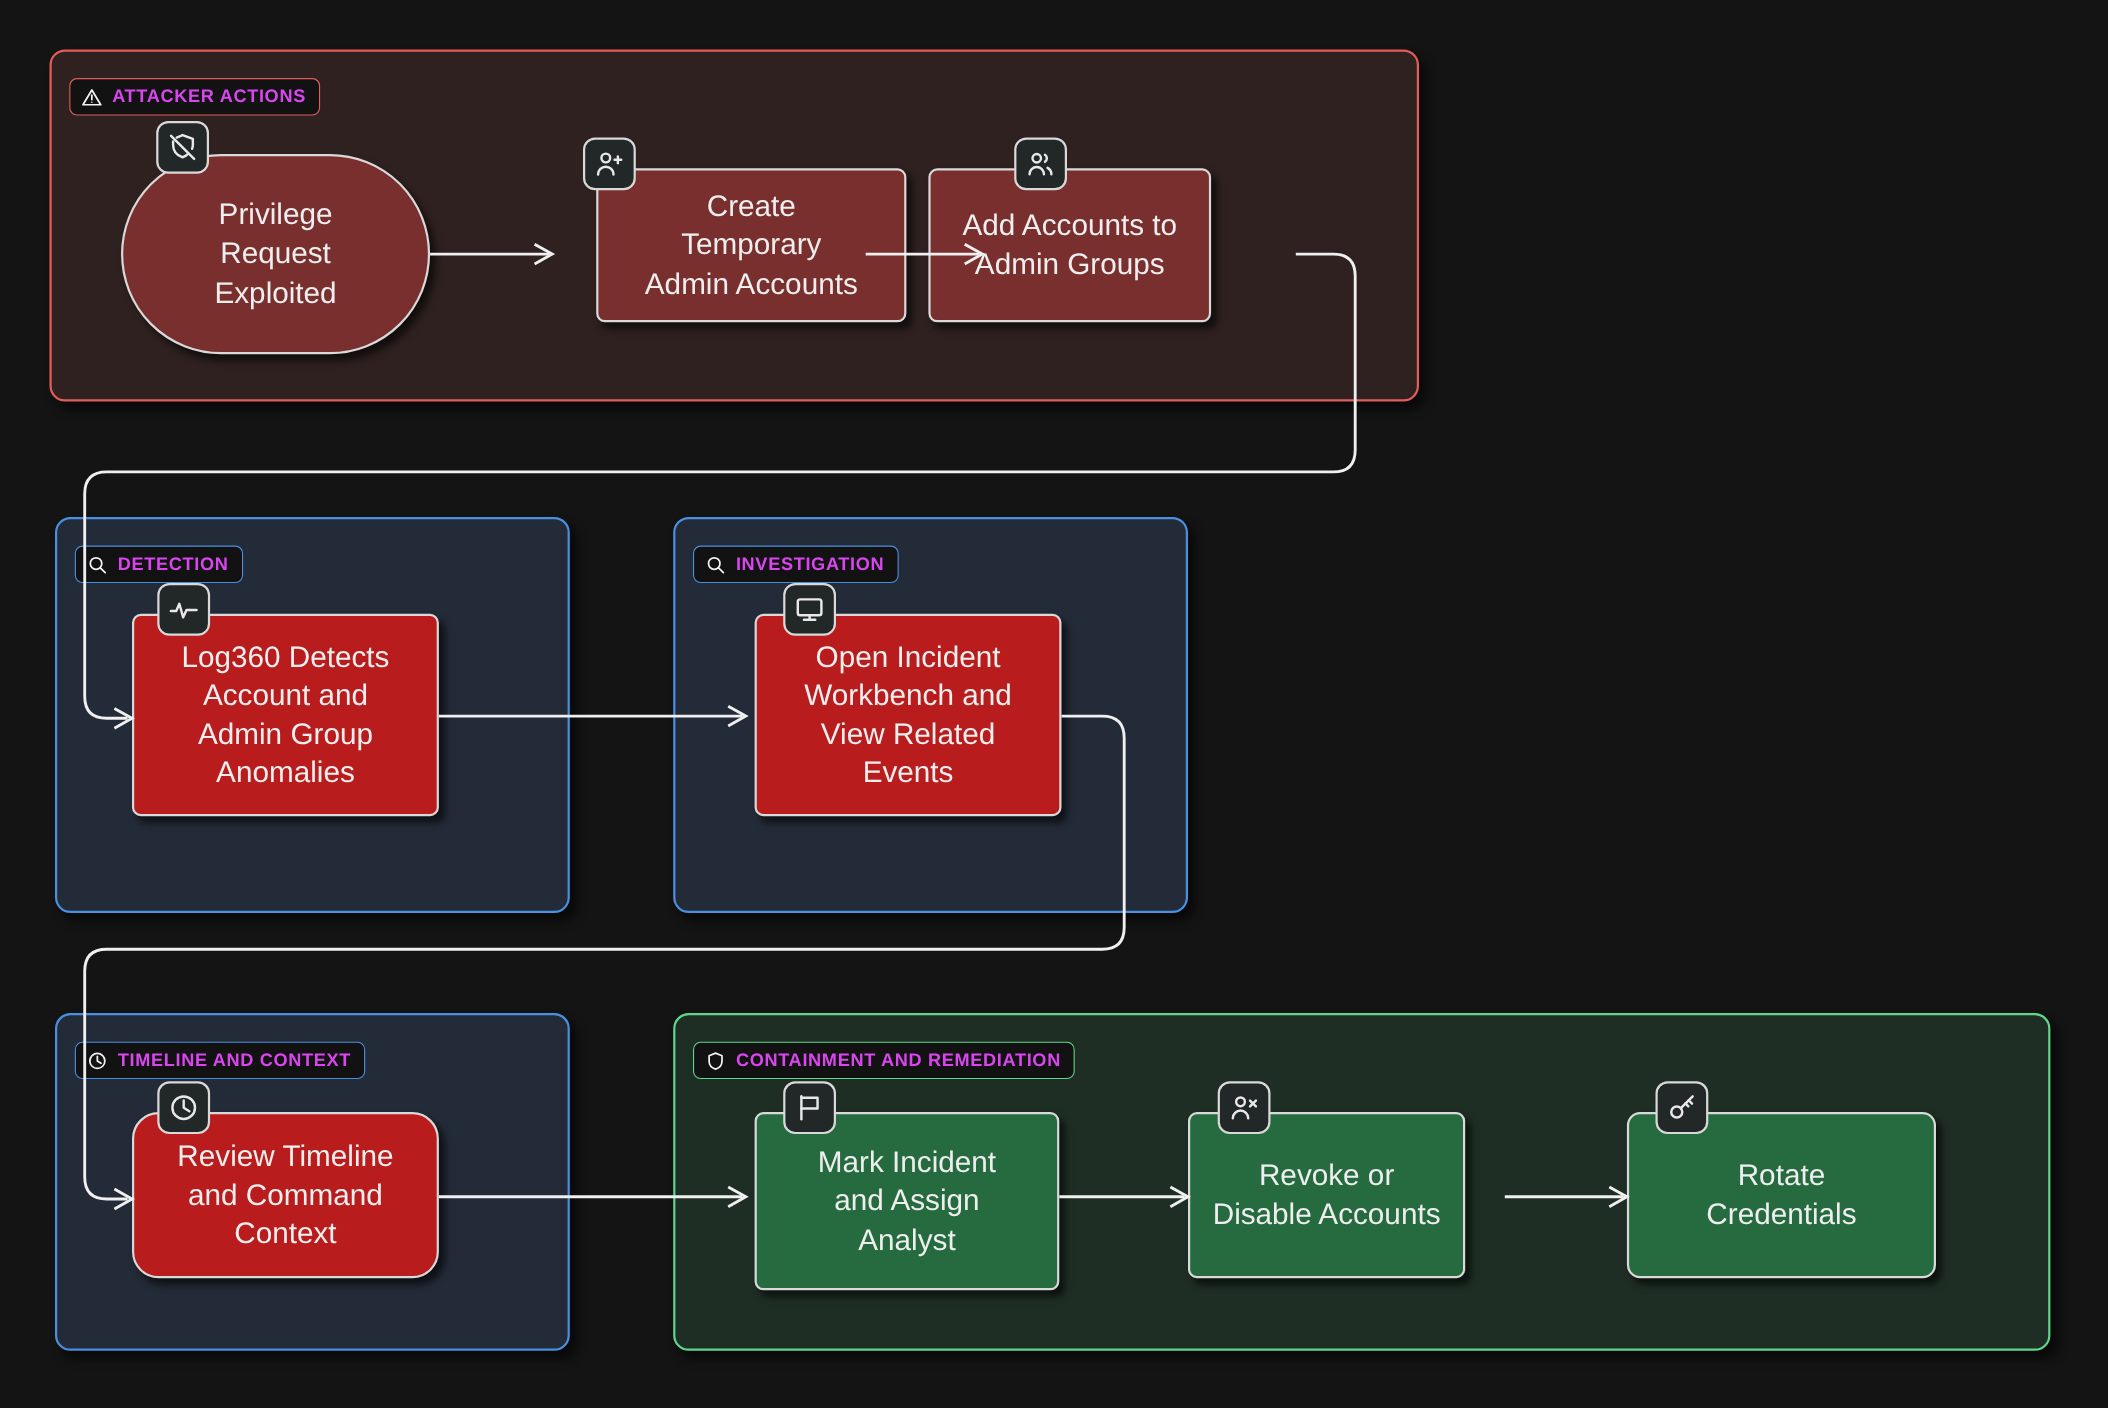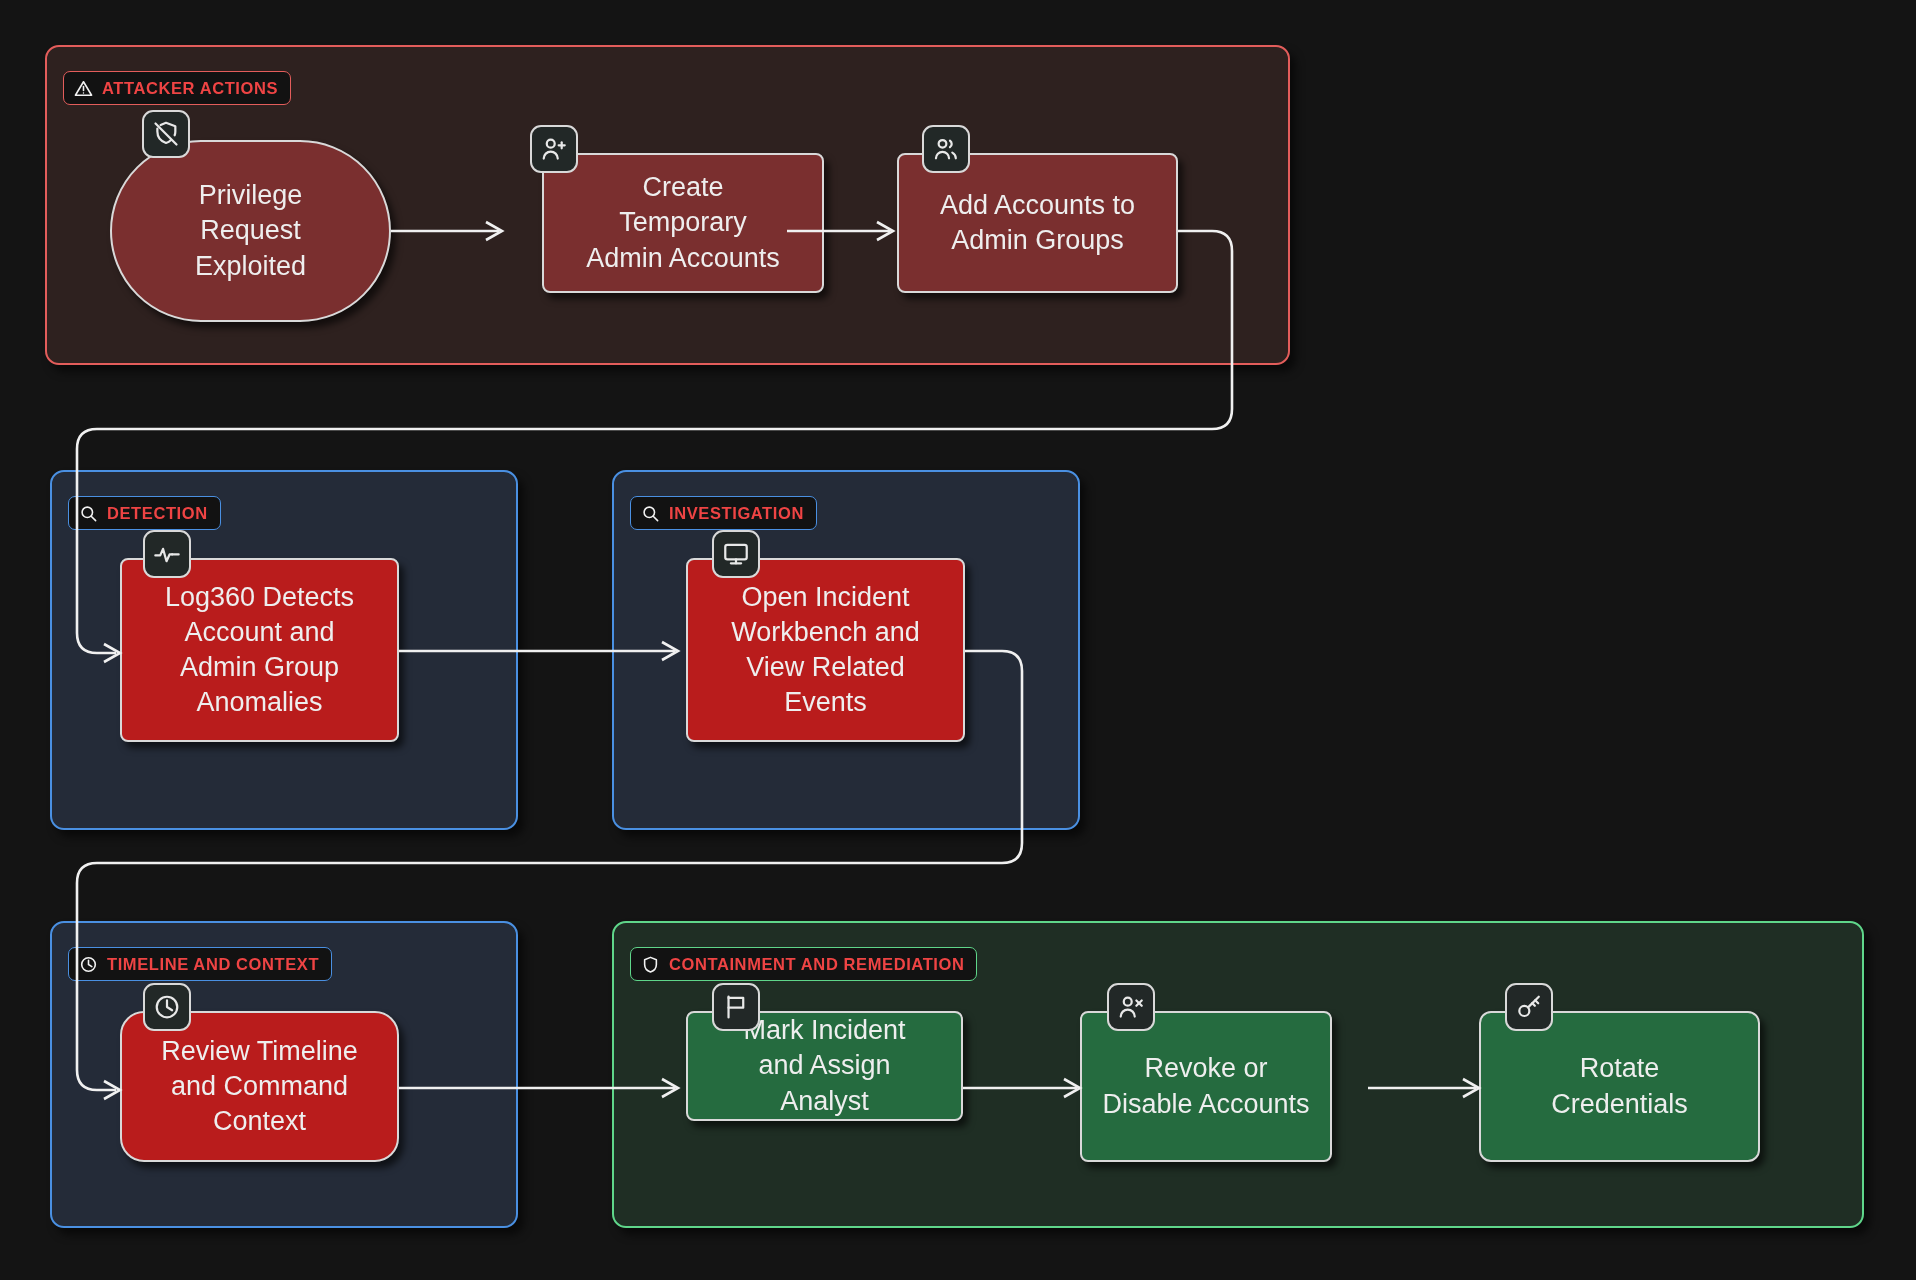--- a/index.html
+++ b/index.html
@@ -48,21 +48,21 @@
     padding: 6px 12px 6px 10px;
     box-sizing: border-box;
     height: 34px;
     white-space: nowrap;
   }
   .cluster-label.attacker { border: 1.5px solid #e35d5b; }
   .cluster-label.detect   { border: 1.5px solid #4a90e2; text-align: center; }
   .cluster-label.contain  { border: 1.5px solid #5fd68a; }
 
   .cluster-label .lbl-text {
-    color: #ef4444;
+    color: #d946ef;
     font-size: 16.5px;
     font-weight: bold;
     letter-spacing: 0.6px;
   }
   .cluster-label .lbl-icon {
     width: 19px; height: 19px;
     display: inline-flex;
     align-items: center; justify-content: center;
     flex: none;
   }
@@ -242,21 +242,21 @@
   </div>
 
   <div class="badge" style="left:922px; top:125px;">
     <svg viewBox="0 0 24 24" fill="none" stroke="#e8e8e8" stroke-width="1.9" stroke-linecap="round" stroke-linejoin="round">
       <circle cx="9" cy="7.6" r="3.3"></circle>
       <path d="M3.4 20c0-3.1 2.5-5.6 5.6-5.6s5.6 2.5 5.6 5.6"></path>
       <path d="M15.4 4.9a3.3 3.3 0 0 1 0 5.5"></path>
       <path d="M17.4 15.1a5.6 5.6 0 0 1 3 4.9"></path>
     </svg>
   </div>
-  <div class="node red" style="left:897px; top:153px; width:281px; height:140px;">
+  <div class="node red" style="left:844px; top:153px; width:257px; height:140px;">
     <span class="node-text">Add Accounts to
 Admin Groups</span>
   </div>
 
   <div class="badge" style="left:143px; top:530px;">
     <svg viewBox="0 0 24 24" fill="none" stroke="#e8e8e8" stroke-width="1.9" stroke-linecap="round" stroke-linejoin="round">
       <polyline points="2,13.2 6.2,13.2 8.6,7.6 11.6,18.2 14.2,12.4 16.4,12.4"></polyline>
       <line x1="16.4" y1="12.4" x2="22" y2="12.4"></line>
     </svg>
   </div>
@@ -292,21 +292,21 @@
 and Command
 Context</span>
   </div>
 
   <div class="badge" style="left:712px; top:983px;">
     <svg viewBox="0 0 24 24" fill="none" stroke="#e8e8e8" stroke-width="1.9" stroke-linecap="round" stroke-linejoin="round">
       <line x1="5.6" y1="3" x2="5.6" y2="21"></line>
       <path d="M5.6 4.2h12.6v8.4H5.6"></path>
     </svg>
   </div>
-  <div class="node green" style="left:686px; top:1011px; width:277px; height:110px;">
+  <div class="node green" style="left:686px; top:1011px; width:277px; height:162px;">
     <span class="node-text">Mark Incident
 and Assign
 Analyst</span>
   </div>
 
   <div class="badge" style="left:1107px; top:983px;">
     <svg viewBox="0 0 24 24" fill="none" stroke="#e8e8e8" stroke-width="1.9" stroke-linecap="round" stroke-linejoin="round">
       <circle cx="9.2" cy="7.4" r="3.4"></circle>
       <path d="M3.2 20.2c0-3.3 2.7-6 6-6s6 2.7 6 6"></path>
       <line x1="16.6" y1="6.4" x2="21.2" y2="11"></line>

